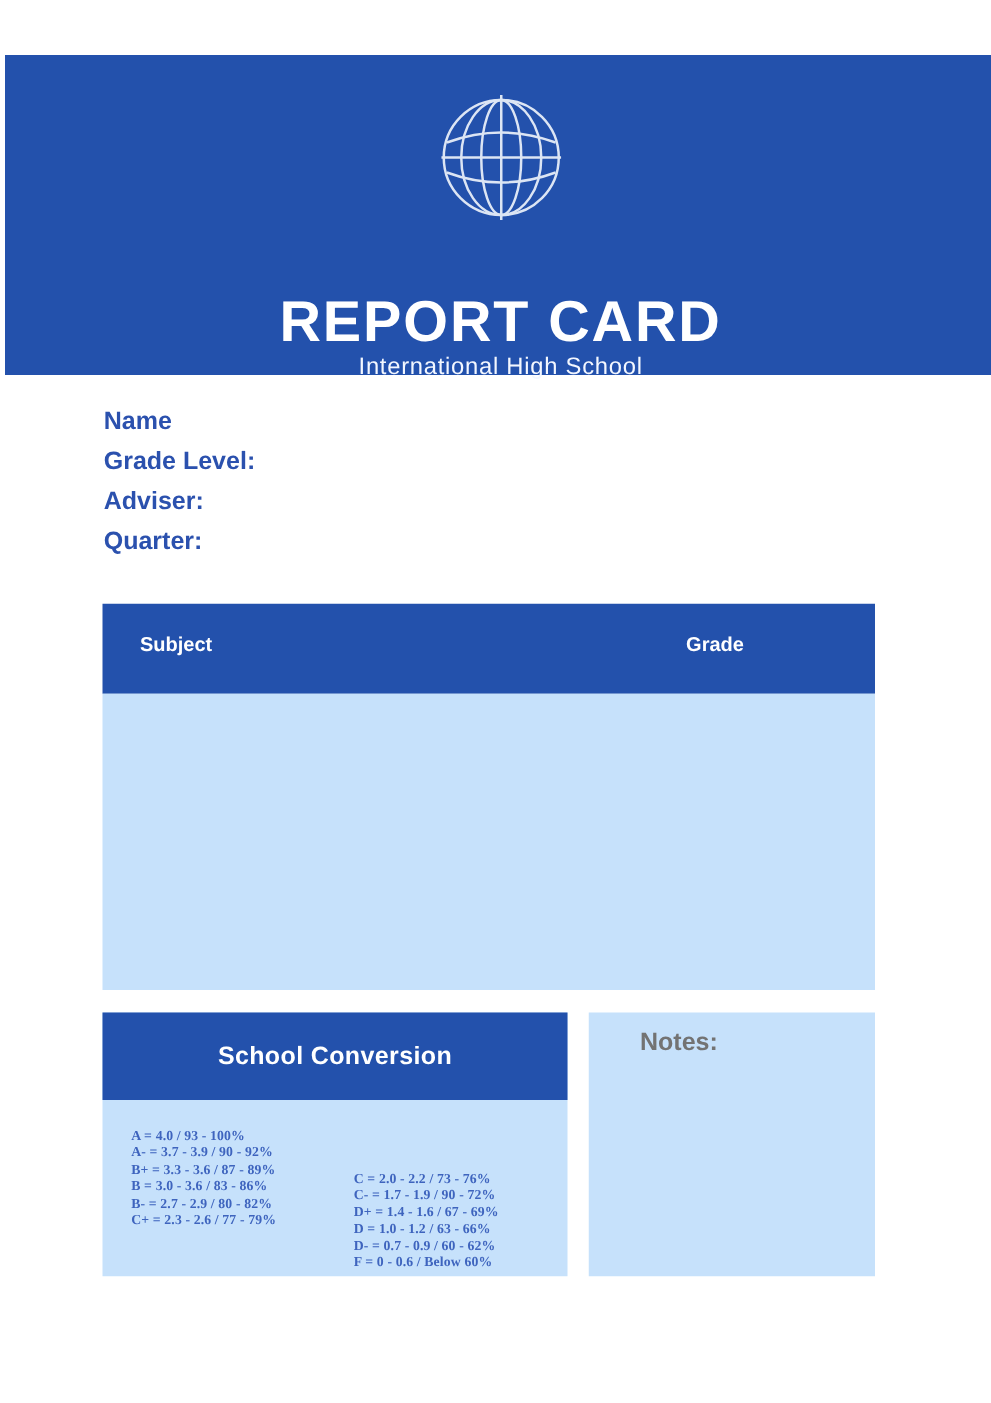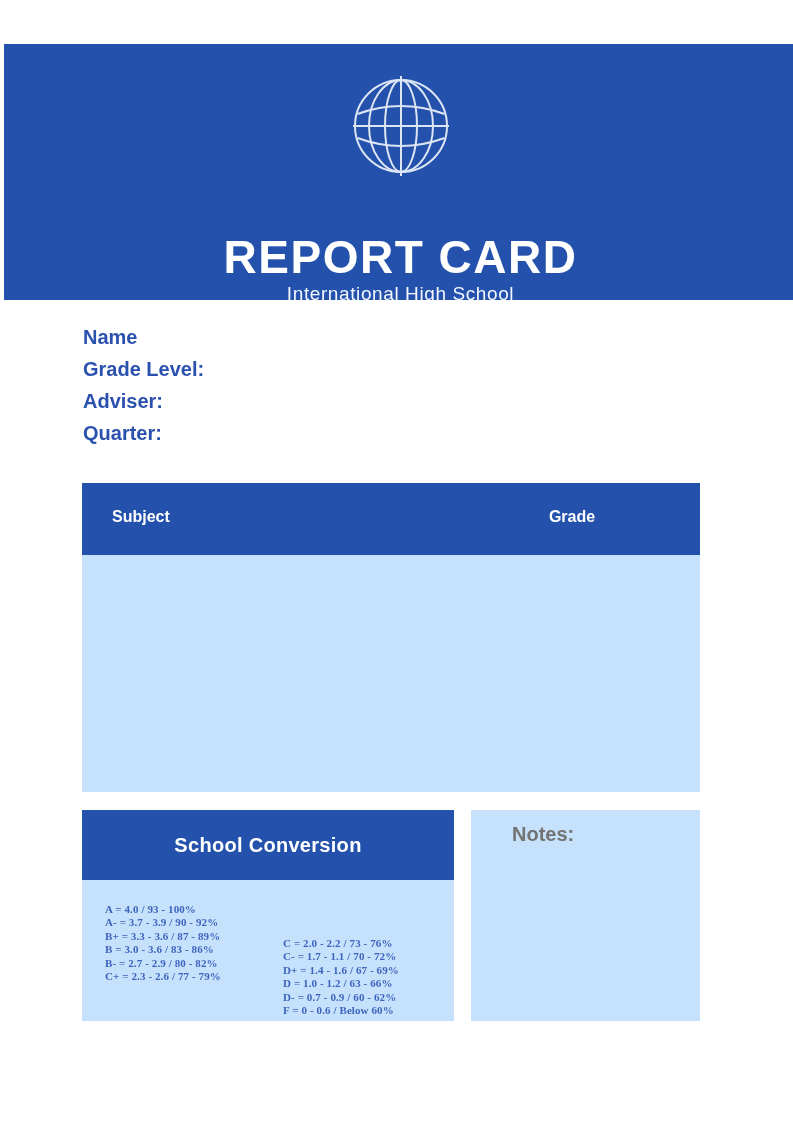--- a/index.html
+++ b/index.html
@@ -153,21 +153,21 @@
       <div class="conv-col left">
         <div>A = 4.0 / 93 - 100%</div>
         <div>A- = 3.7 - 3.9 / 90 - 92%</div>
         <div>B+ = 3.3 - 3.6 / 87 - 89%</div>
         <div>B = 3.0 - 3.6 / 83 - 86%</div>
         <div>B- = 2.7 - 2.9 / 80 - 82%</div>
         <div>C+ = 2.3 - 2.6 / 77 - 79%</div>
       </div>
       <div class="conv-col right">
         <div>C = 2.0 - 2.2 / 73 - 76%</div>
-        <div>C- = 1.7 - 1.1 / 70 - 72%</div>
+        <div>C- = 1.7 - 1.9 / 90 - 72%</div>
         <div>D+ = 1.4 - 1.6 / 67 - 69%</div>
         <div>D = 1.0 - 1.2 / 63 - 66%</div>
         <div>D- = 0.7 - 0.9 / 60 - 62%</div>
         <div>F = 0 - 0.6 / Below 60%</div>
       </div>
     </div>
   </div>
 
   <div class="notes">
     <div class="notes-label">Notes:</div>

